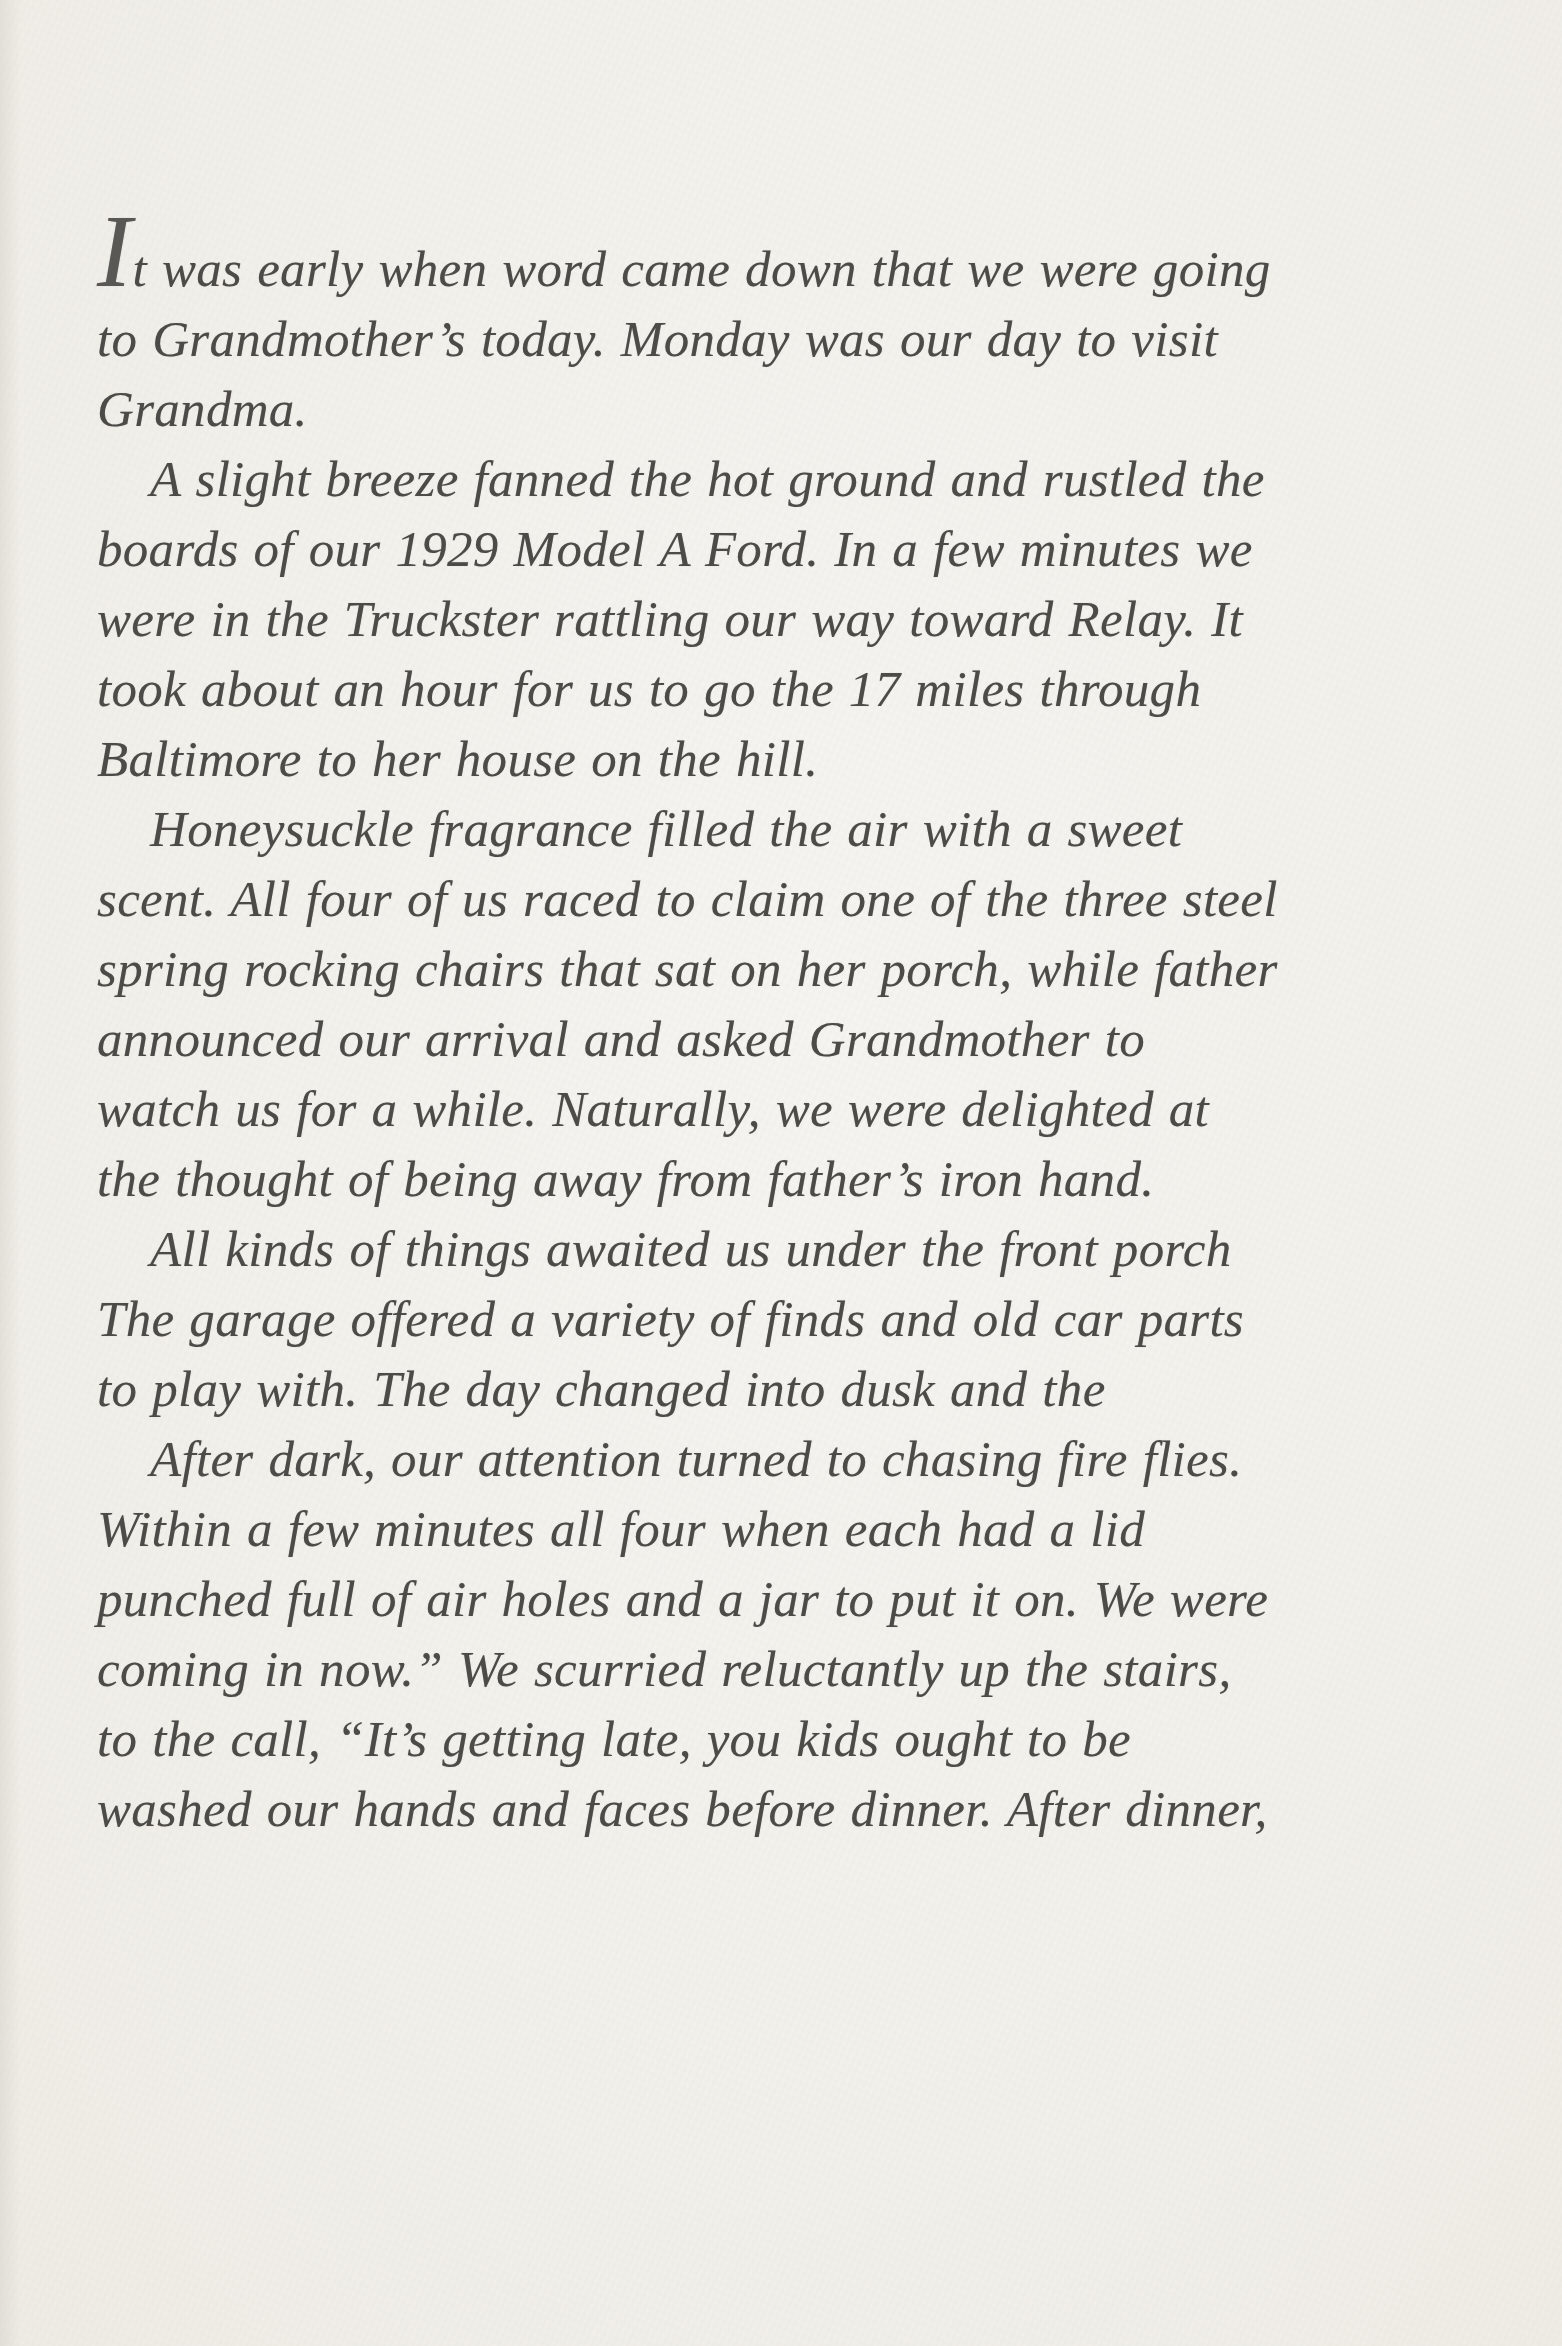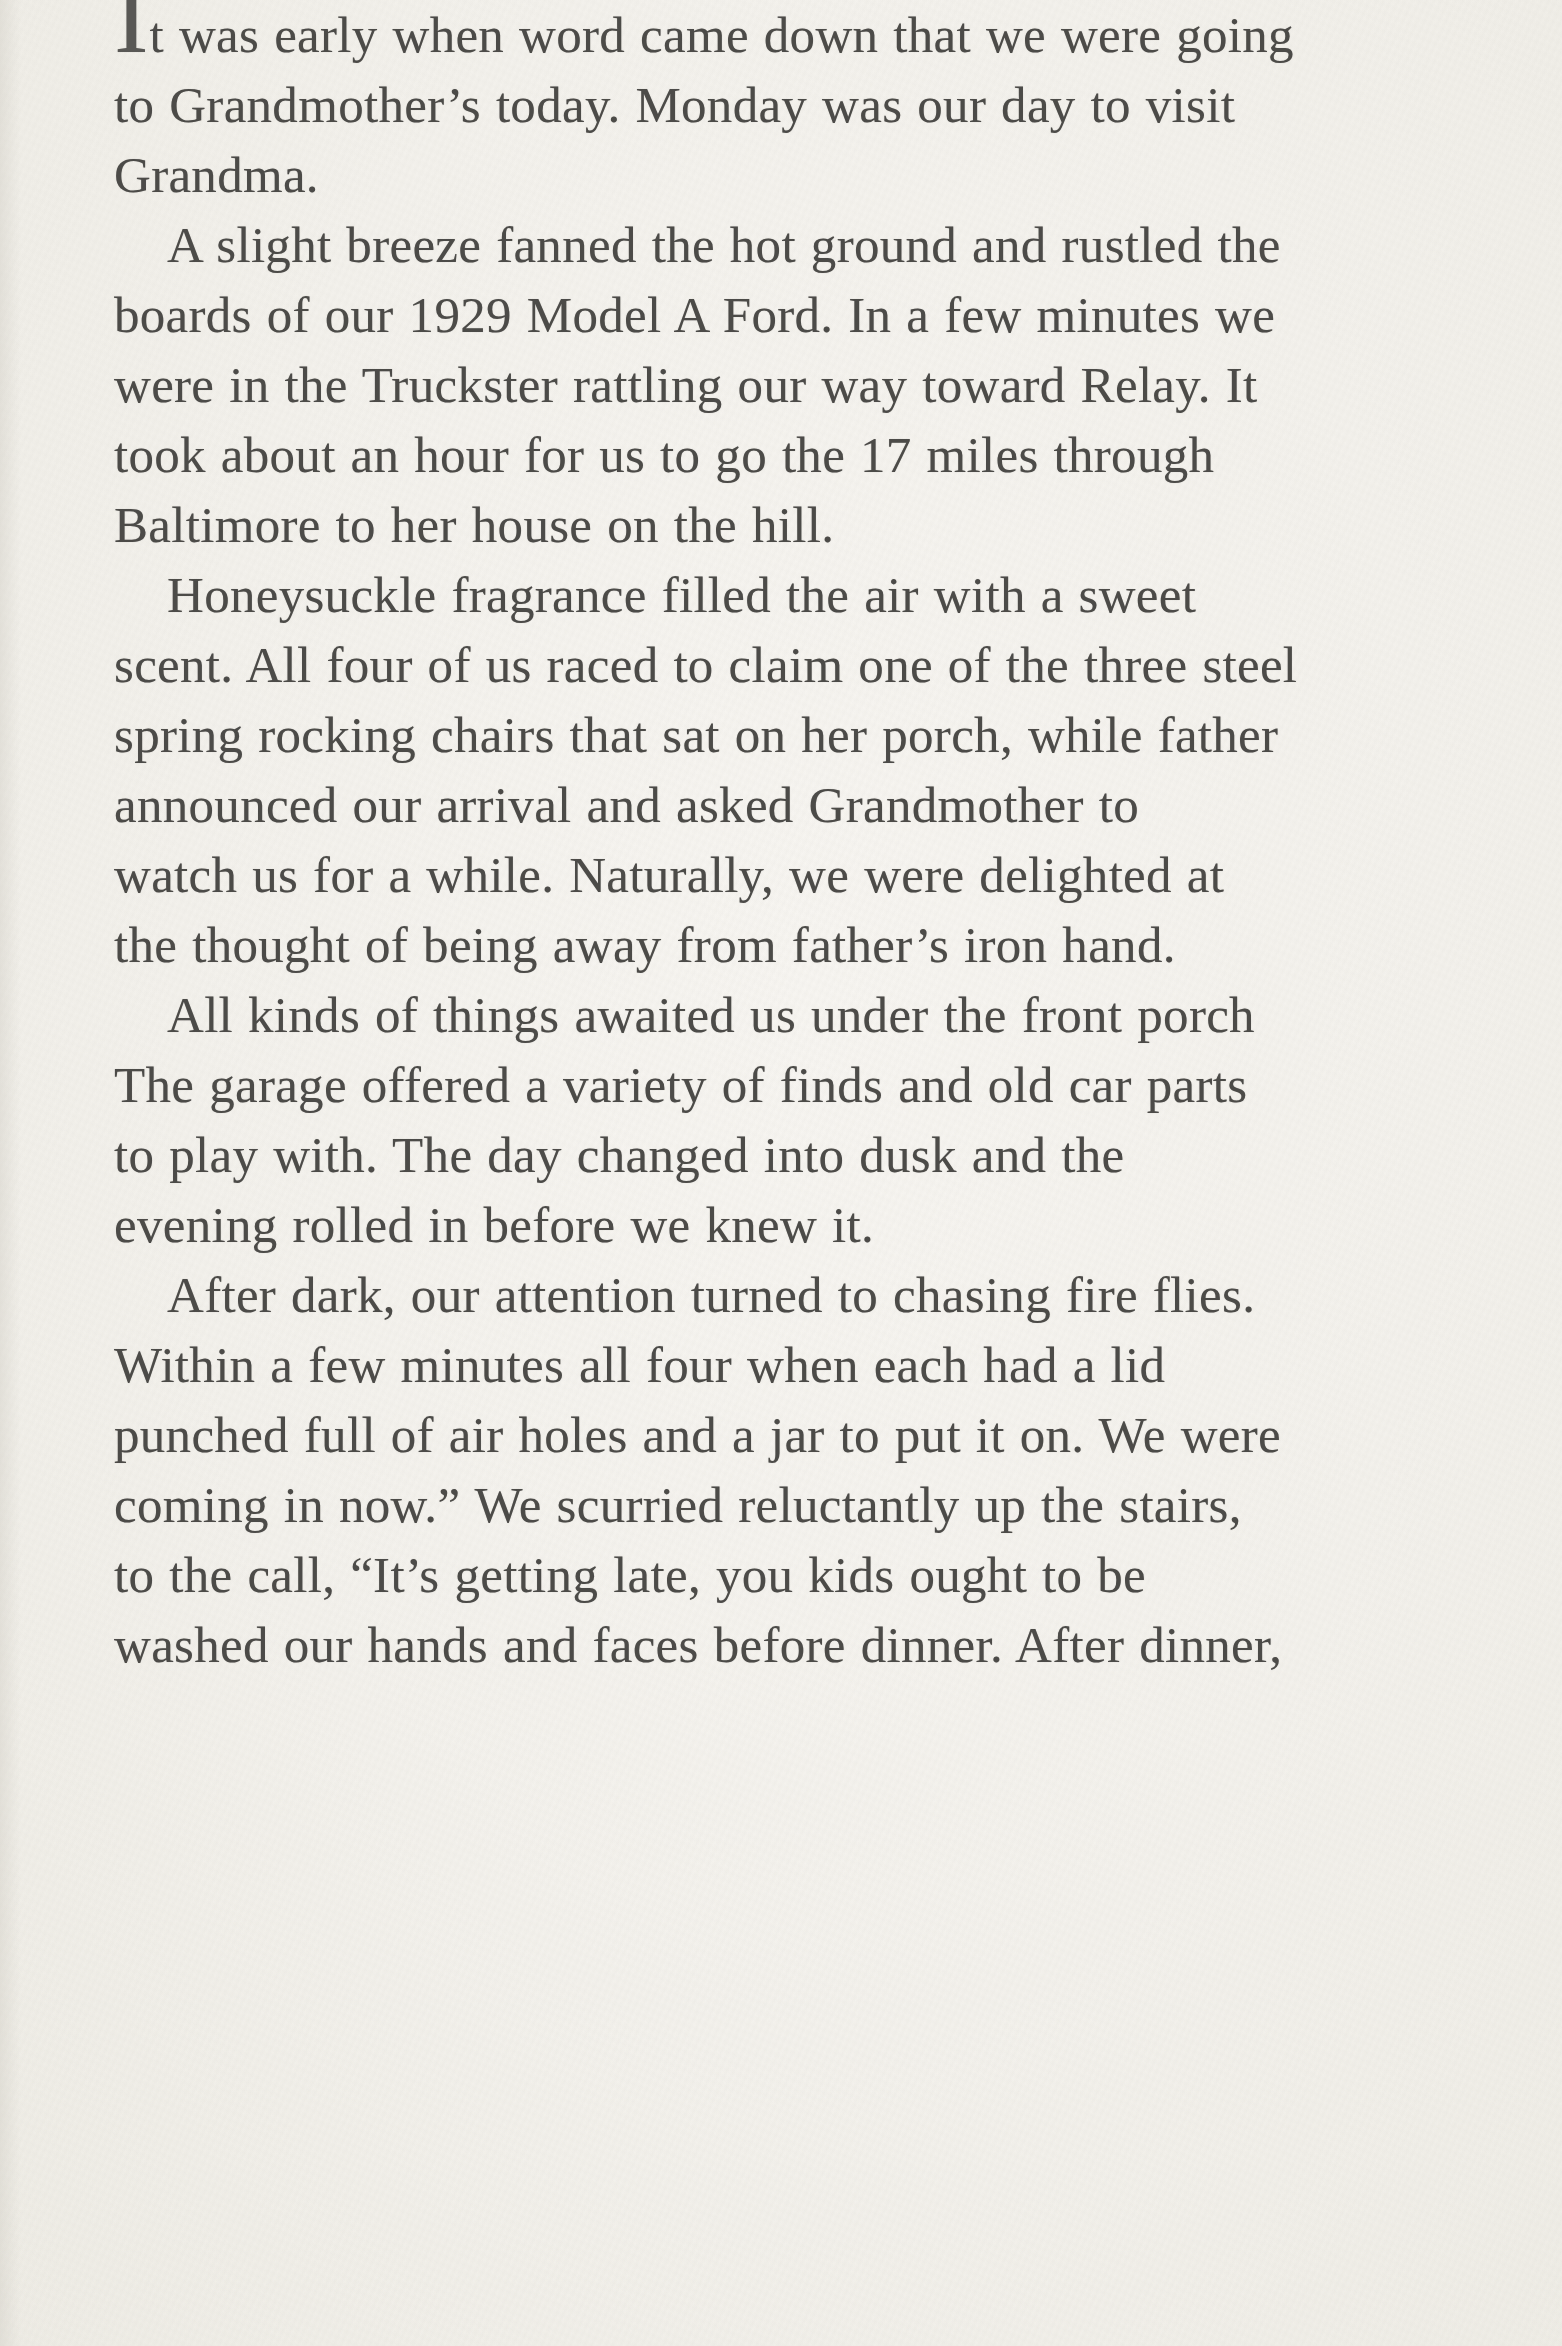--- a/index.html
+++ b/index.html
@@ -19,29 +19,31 @@
     box-sizing: border-box;
     
     background:
       linear-gradient(90deg, rgba(210,207,199,0.45) 0px, rgba(210,207,199,0.0) 20.4px),
       repeating-linear-gradient(115deg, rgba(190,188,180,0.05) 0px, rgba(255,255,255,0.0) 2.8px, rgba(190,188,180,0.05) 6.5px),
       repeating-linear-gradient(23deg, rgba(200,198,190,0.04) 0px, rgba(255,255,255,0.0) 3.7px, rgba(200,198,190,0.04) 8.3px),
       radial-gradient(ellipse at 52% 42%, #f7f5f1 0%, #f3f1ec 55%, #eeece5 100%);
   }
   .text-block {
     position: absolute;
-    left: 114px;
+    left: 97px;
     top: 0;
     width: 1299px;
+    padding-top: 234px;
     color: #4c4b48;
     font-size: 51px;
     line-height: 70px;
     letter-spacing: 0.3px;
     word-spacing: 1.9px;
     text-shadow: 0 0 0.9px rgba(86,84,80,0.35);
+    font-style: italic;
   }
   .para { margin: 0; }
   .para.indented .line:first-child { text-indent: 53px; }
   .line { white-space: nowrap; }
   .initial-cap {
     font-size: 104px;
     line-height: 0;
     letter-spacing: 0.9px;
     color: #59585502;
     color: #595855;
@@ -70,21 +72,20 @@
         <div class="line">scent. All four of us raced to claim one of the three steel</div>
         <div class="line">spring rocking chairs that sat on her porch, while father</div>
         <div class="line">announced our arrival and asked Grandmother to</div>
         <div class="line">watch us for a while. Naturally, we were delighted at</div>
         <div class="line">the thought of being away from father’s iron hand.</div>
       </div>
       <div class="para indented">
         <div class="line">All kinds of things awaited us under the front porch</div>
         <div class="line">The garage offered a variety of finds and old car parts</div>
         <div class="line">to play with. The day changed into dusk and the</div>
-        <div class="line">evening rolled in before we knew it.</div>
       </div>
       <div class="para indented">
         <div class="line">After dark, our attention turned to chasing fire flies.</div>
         <div class="line">Within a few minutes all four when each had a lid</div>
         <div class="line">punched full of air holes and a jar to put it on. We were</div>
         <div class="line">coming in now.” We scurried reluctantly up the stairs,</div>
         <div class="line">to the call, “It’s getting late, you kids ought to be</div>
         <div class="line">washed our hands and faces before dinner. After dinner,</div>
       </div>
     </div>

